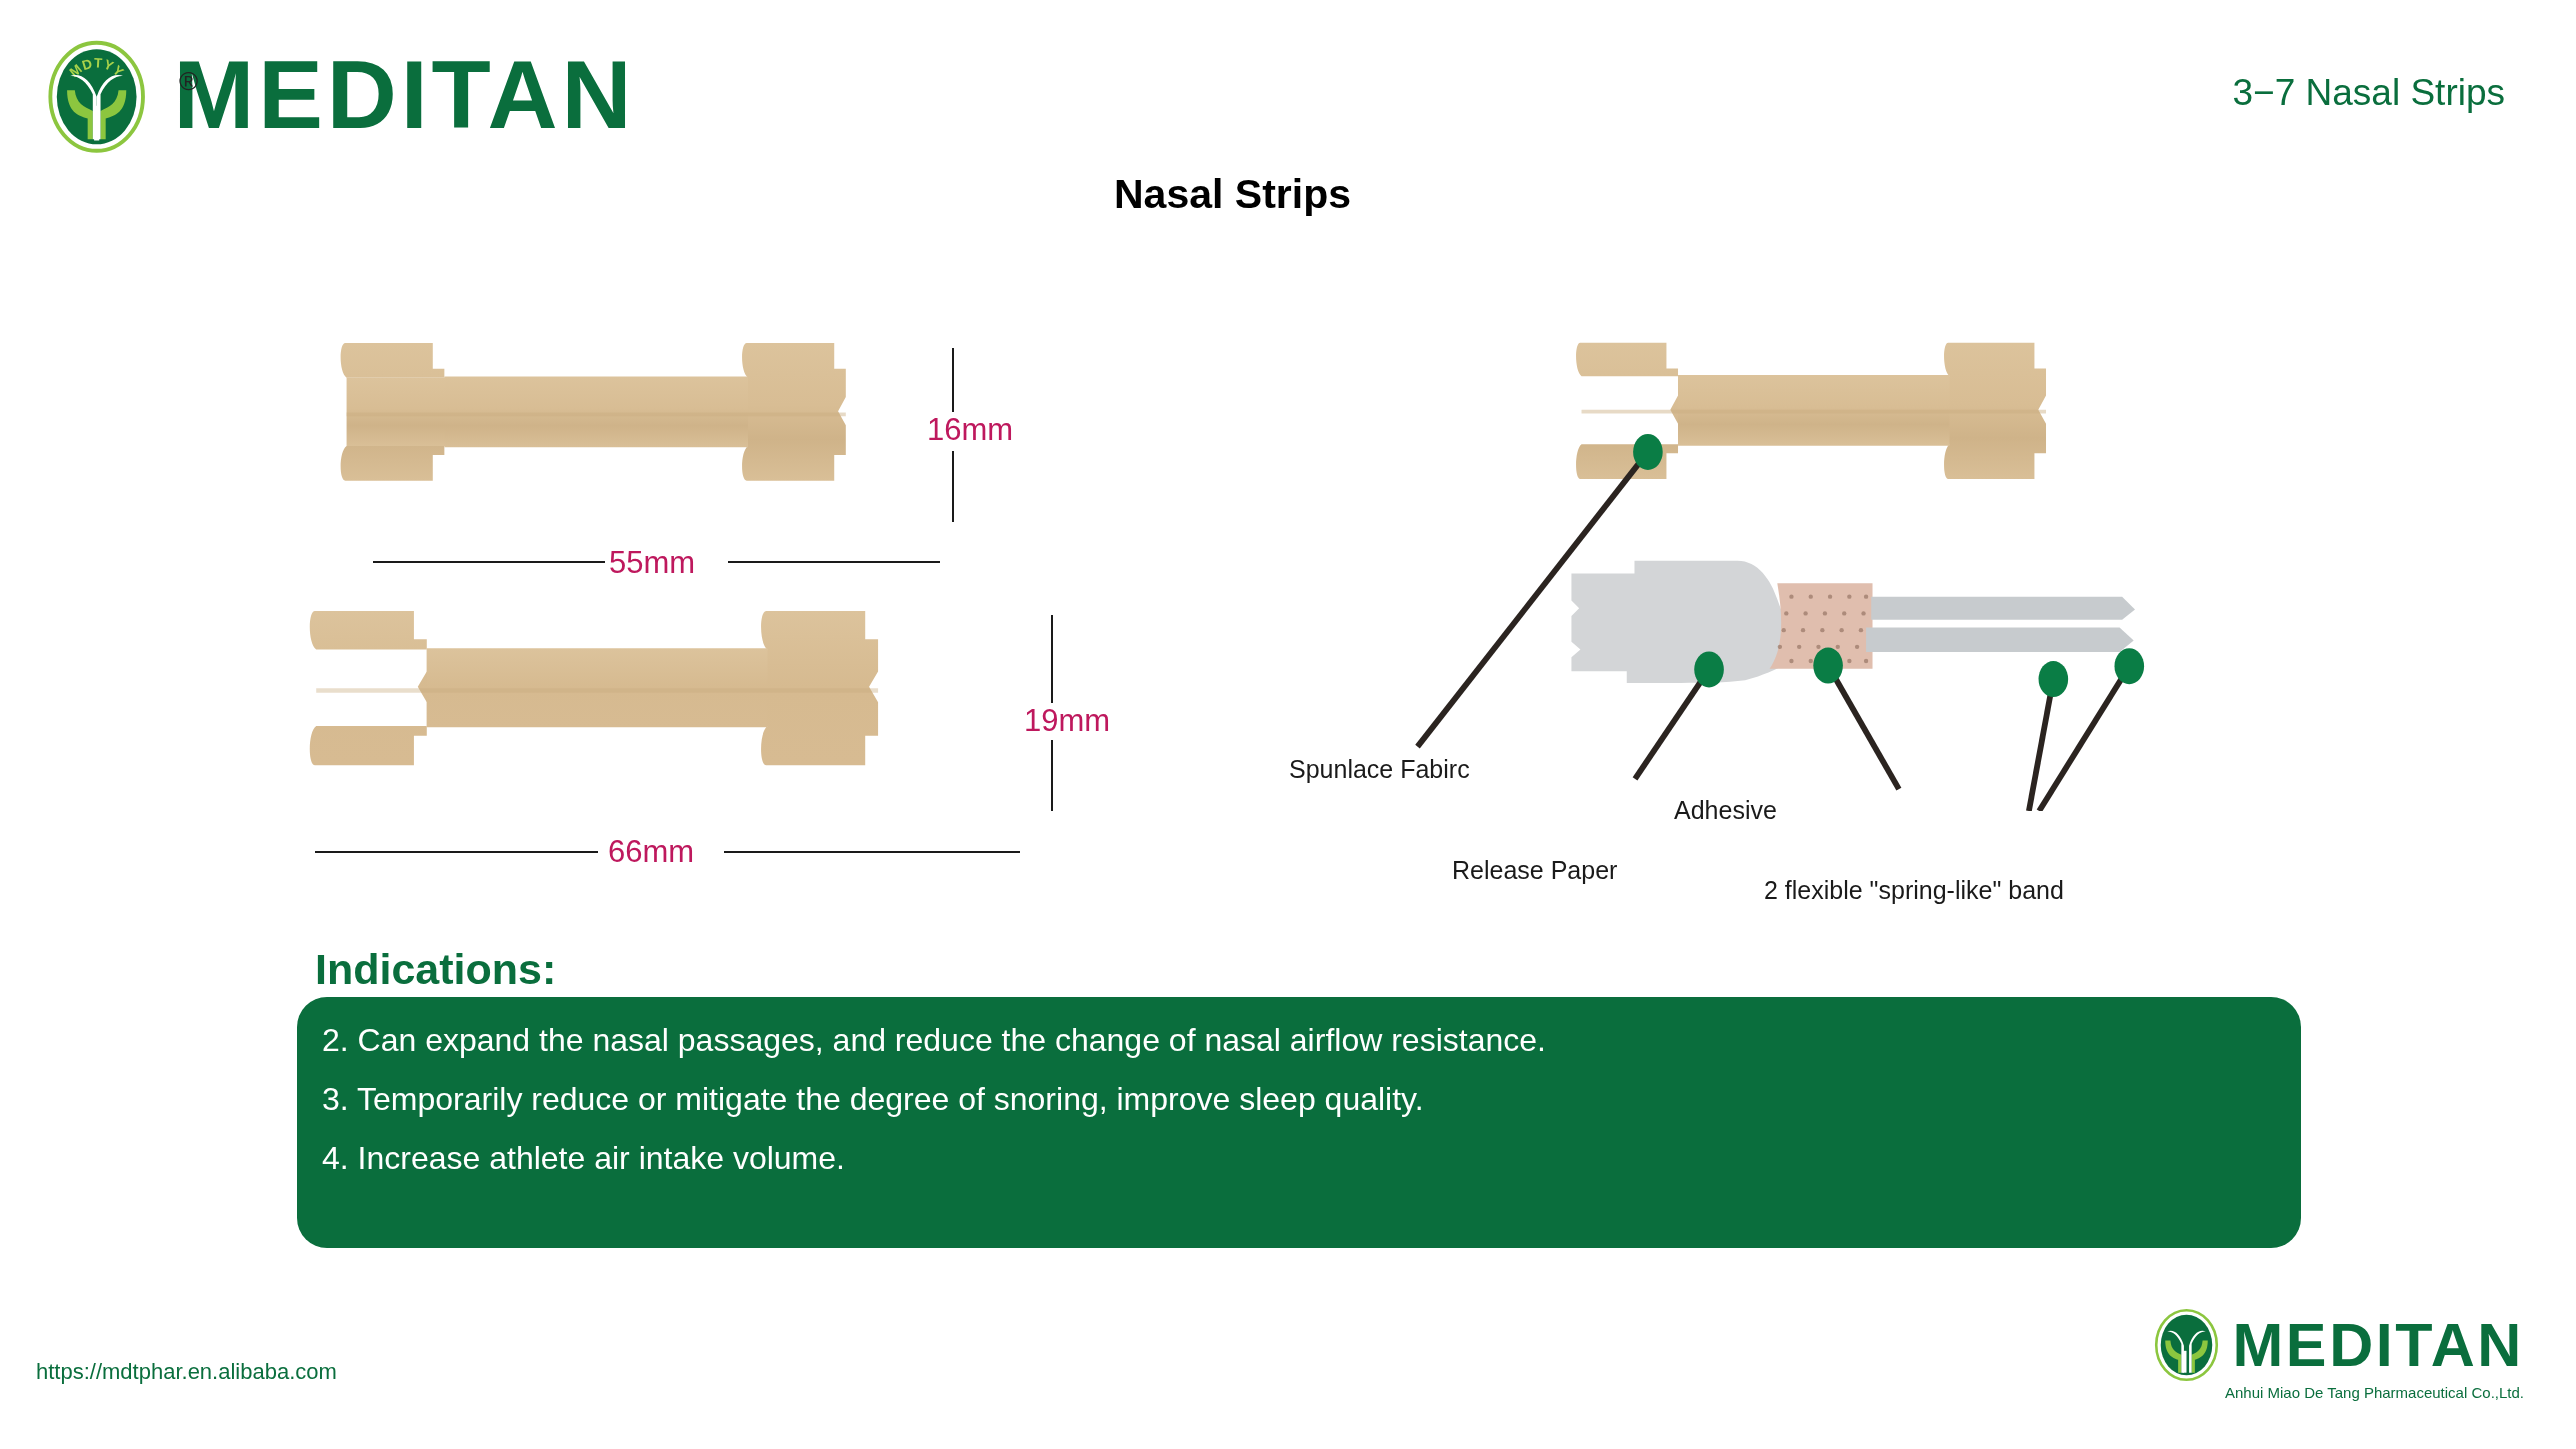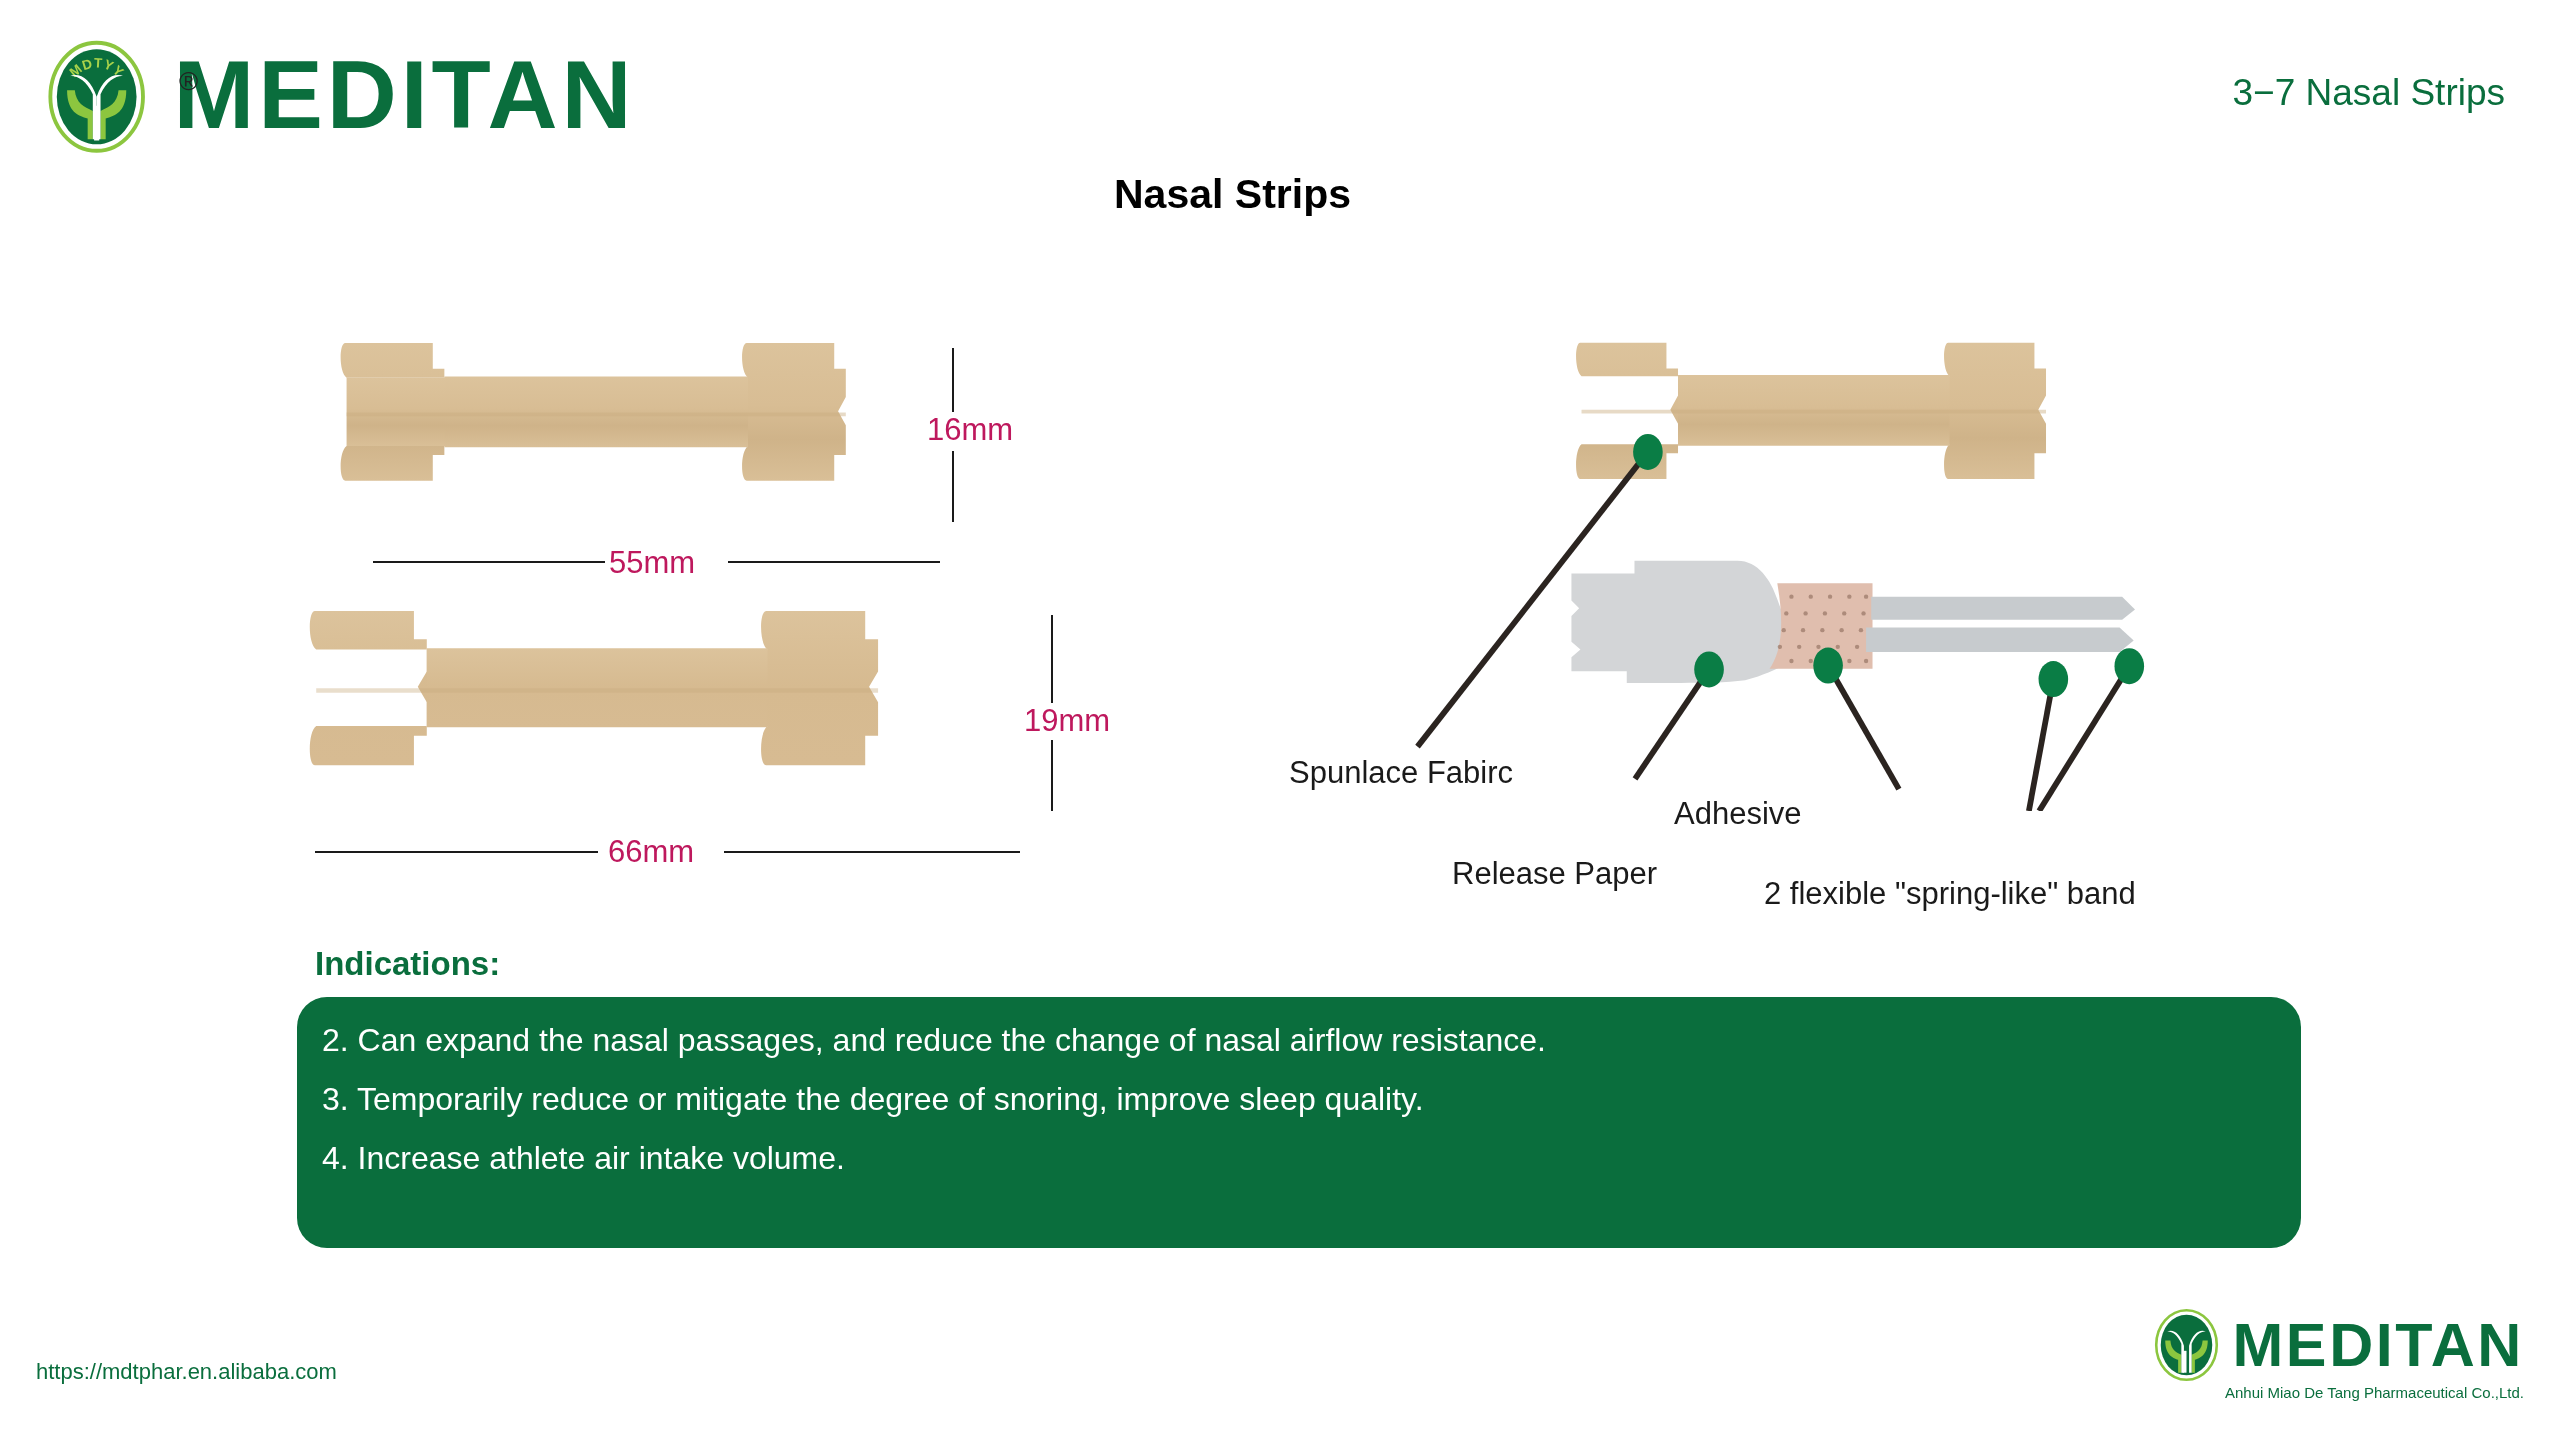--- a/index.html
+++ b/index.html
@@ -39,29 +39,29 @@
   .dimlabel{
     position:absolute;font-size:31px;color:#be185d;
     white-space:nowrap;background:#ffffff;
     font-family:"Liberation Sans", sans-serif;
   }
   .dimline-v{position:absolute;width:1.9px;background:#1a1a1a;}
   .dimline-h{position:absolute;height:1.9px;background:#1a1a1a;}
 
   
   .callout-label{
-    position:absolute;font-size:31px;color:#1a1a1a;
+    position:absolute;font-size:25px;color:#1a1a1a;
     white-space:nowrap;
     text-align:center;
   }
 
   
   #indications-heading{
     left:315px;top:945px;
-    font-size:33px;font-weight:bold;color:#0a6e3d;
+    font-size:43px;font-weight:bold;color:#0a6e3d;
   }
   #indications-box{
     left:297px;top:997px;width:2004px;height:251px;
     background:#0a6e3d;border-radius:30px;
   }
   #indications-list{
     position:absolute;left:322px;top:1024px;width:1944px;
     list-style:none;margin:0;padding:0;
   }
   #indications-list li{

